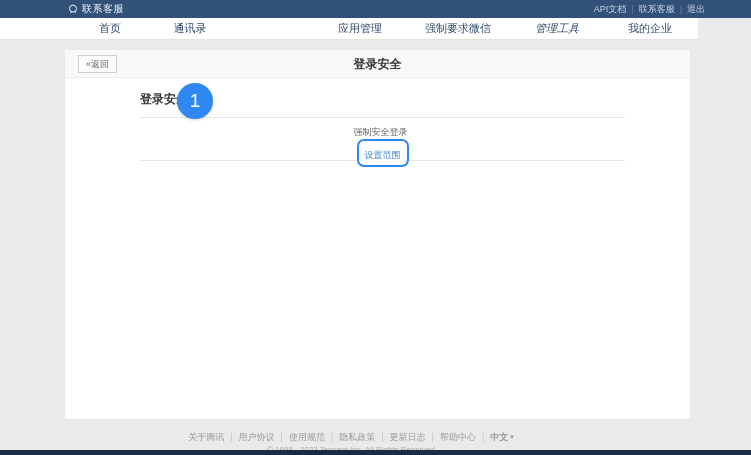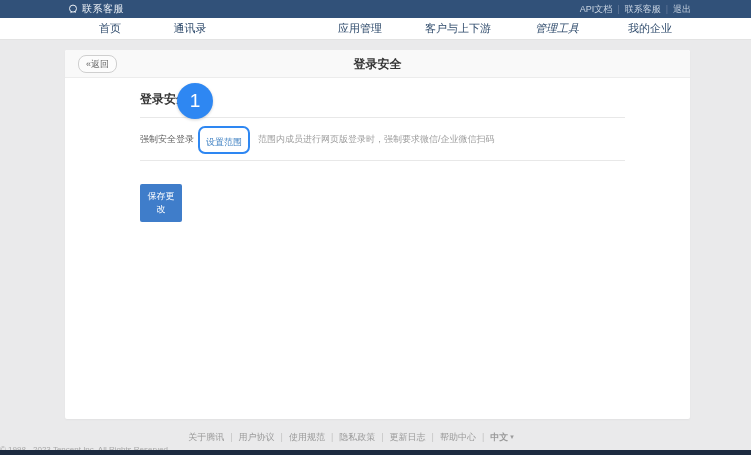--- a/index.html
+++ b/index.html
@@ -12,27 +12,27 @@
 
   
   .topbar {
     position:absolute; left:0; top:0; width:751px; height:18px;
     background:#315179; display:flex; align-items:center;
     color:#dde5ee; font-size:9px;
   }
   .logo-wrap { display:flex; align-items:center; gap:4px; margin-left:68px; }
   .logo-icon { width:10px; height:10px; display:inline-block; }
   .logo-text { font-size:10px; color:#eef2f7; letter-spacing:.5px; }
-  .topbar-right { margin-left:auto; margin-right:60px; display:flex; align-items:center; gap:5px; }
+  .topbar-right { margin-left:auto; margin-right:46px; display:flex; align-items:center; gap:5px; }
   .tb-link { color:#c9d4e2; cursor:pointer; }
   .tb-sep { color:#63799a; }
 
   
   .navbar {
-    position:absolute; left:0; top:18px; width:751px; height:22px;
+    position:absolute; left:0; top:18px; width:698px; height:22px;
     background:#ffffff; border-bottom:1px solid #e3e3e3;
   }
   .nav-tab {
     position:absolute; top:0; height:22px; line-height:21px;
     transform:translateX(-50%);
     font-size:11px; color:#2e4a6b; cursor:pointer; white-space:nowrap;
   }
   .nav-tab.active::after {
     content:""; position:absolute; left:50%; transform:translateX(-50%);
     bottom:0px; width:40px; height:3px; background:#2b4a6f; border-radius:1px;
@@ -43,32 +43,32 @@
     position:absolute; left:65px; top:50px; width:625px; height:369px;
     background:#ffffff; border-radius:2px;
     box-shadow:0 1px 2px rgba(0,0,0,.04);
   }
   .panel-header {
     position:relative; height:28px; background:#f9f9f9;
     border-bottom:1px solid #ececec; border-radius:2px 2px 0 0;
   }
   .back-btn {
     position:absolute; left:13px; top:5px; height:18px; line-height:16px;
-    padding:0 7px; background:#fcfcfc; border:1px solid #cfcfcf; border-radius:8px;
+    padding:0 7px; background:#fcfcfc; border:1px solid #cfcfcf; border-radius:0;
     font-size:9px; color:#666; cursor:pointer;
   }
   .panel-title {
     position:absolute; left:0; right:0; top:0; height:28px; line-height:28px;
     text-align:center; font-size:12px; font-weight:bold; color:#333;
   }
   .panel-content { padding:0 65px 0 75px; }
   .section-title { margin-top:13px; font-size:12px; font-weight:bold; color:#333; height:15px; }
   .divider { border:none; border-top:1px solid #e8e8e8; margin:0; }
   .divider-1 { margin-top:11px; }
-  .setting-row { margin-top:8px; height:27px; display:flex; align-items:center; }
+  .setting-row { margin-top:8px; height:27px; display:flex; align-items:center;flex-direction:column; }
   .setting-label { font-size:9px; color:#5f5f5f; width:58px; }
   .annotation-box {
     display:inline-block; border:2px solid #2e87f2; border-radius:7px;
     padding:3px 6px; background:#fff;
   }
   .scope-link { font-size:9px; color:#4484c4; cursor:pointer; white-space:nowrap; }
   .setting-desc { font-size:9px; color:#9e9e9e; margin-left:8px; white-space:nowrap; }
   .divider-2 { margin-top:7px; }
   .save-btn {
     margin-top:23px; display:inline-block;
@@ -79,21 +79,21 @@
 
   
   .annotation-circle {
     position:absolute; left:177px; top:83px; width:36px; height:36px;
     background:#2e87f2; border-radius:50%;
     color:#ffffff; font-size:19px; line-height:36px; text-align:center;
     box-shadow:0 1px 3px rgba(0,0,0,.18); z-index:5;
   }
 
   
-  .footer { position:absolute; left:0; bottom:0; width:702px; }
+  .footer { position:absolute; left:0; bottom:0; width:702px; text-align:center; }
   .footer-links {
     font-size:9px; color:#9a9a9a; height:12px; line-height:12px;
     display:flex; justify-content:center; align-items:center; gap:6px;
   }
   .ft-link { cursor:pointer; color:#9a9a9a; }
   .ft-sep { color:#c4c4c4; }
   .lang-item { cursor:pointer; color:#9a9a9a; display:inline-flex; align-items:center; gap:2px;font-weight:bold; }
   .lang-caret { font-size:7px; color:#9a9a9a; }
   .copyright { font-size:8px; color:#a8a8a8; margin-top:2px; height:10px; line-height:10px; }
   .bottom-bar {
@@ -122,42 +122,40 @@
       <span class="tb-sep">|</span>
       <span class="tb-link">退出</span>
     </div>
 </div>
 
 <div class="navbar">
     <span class="nav-tab" style="left: 110px;">首页</span>
     <span class="nav-tab" style="left: 190px;">通讯录</span>
     <span class="nav-tab active" style="left: 264px; margin-top: 36px;">协作</span>
     <span class="nav-tab" style="left: 360px;">应用管理</span>
-    <span class="nav-tab" style="left: 458px;">客户与上下游</span>
+    <span class="nav-tab" style="left: 458px;">强制要求微信</span>
     <span class="nav-tab" style="left: 557px; font-style: italic;">管理工具</span>
     <span class="nav-tab" style="left: 650px;">我的企业</span>
   </div>
 
 <div class="panel">
   <div class="panel-header">
     <span class="back-btn">«返回</span>
     <div class="panel-title">登录安全</div>
   </div>
   <div class="panel-content">
     <div class="section-title">登录安全</div>
     <hr class="divider divider-1">
     <div class="setting-row">
       <span class="setting-label">强制安全登录</span>
       <span class="annotation-box">
         <span class="scope-link">设置范围</span>
       </span>
-      <span class="setting-desc">范围内成员进行网页版登录时，强制要求微信/企业微信扫码</span>
     </div>
     <hr class="divider divider-2">
-    <button class="save-btn">保存更改</button>
   </div>
 </div>
 
 <div class="annotation-circle">1</div>
 
 <div class="footer">
   <div class="footer-links">
       <span class="ft-link">关于腾讯</span>
       <span class="ft-sep">|</span>
       <span class="ft-link">用户协议</span>

